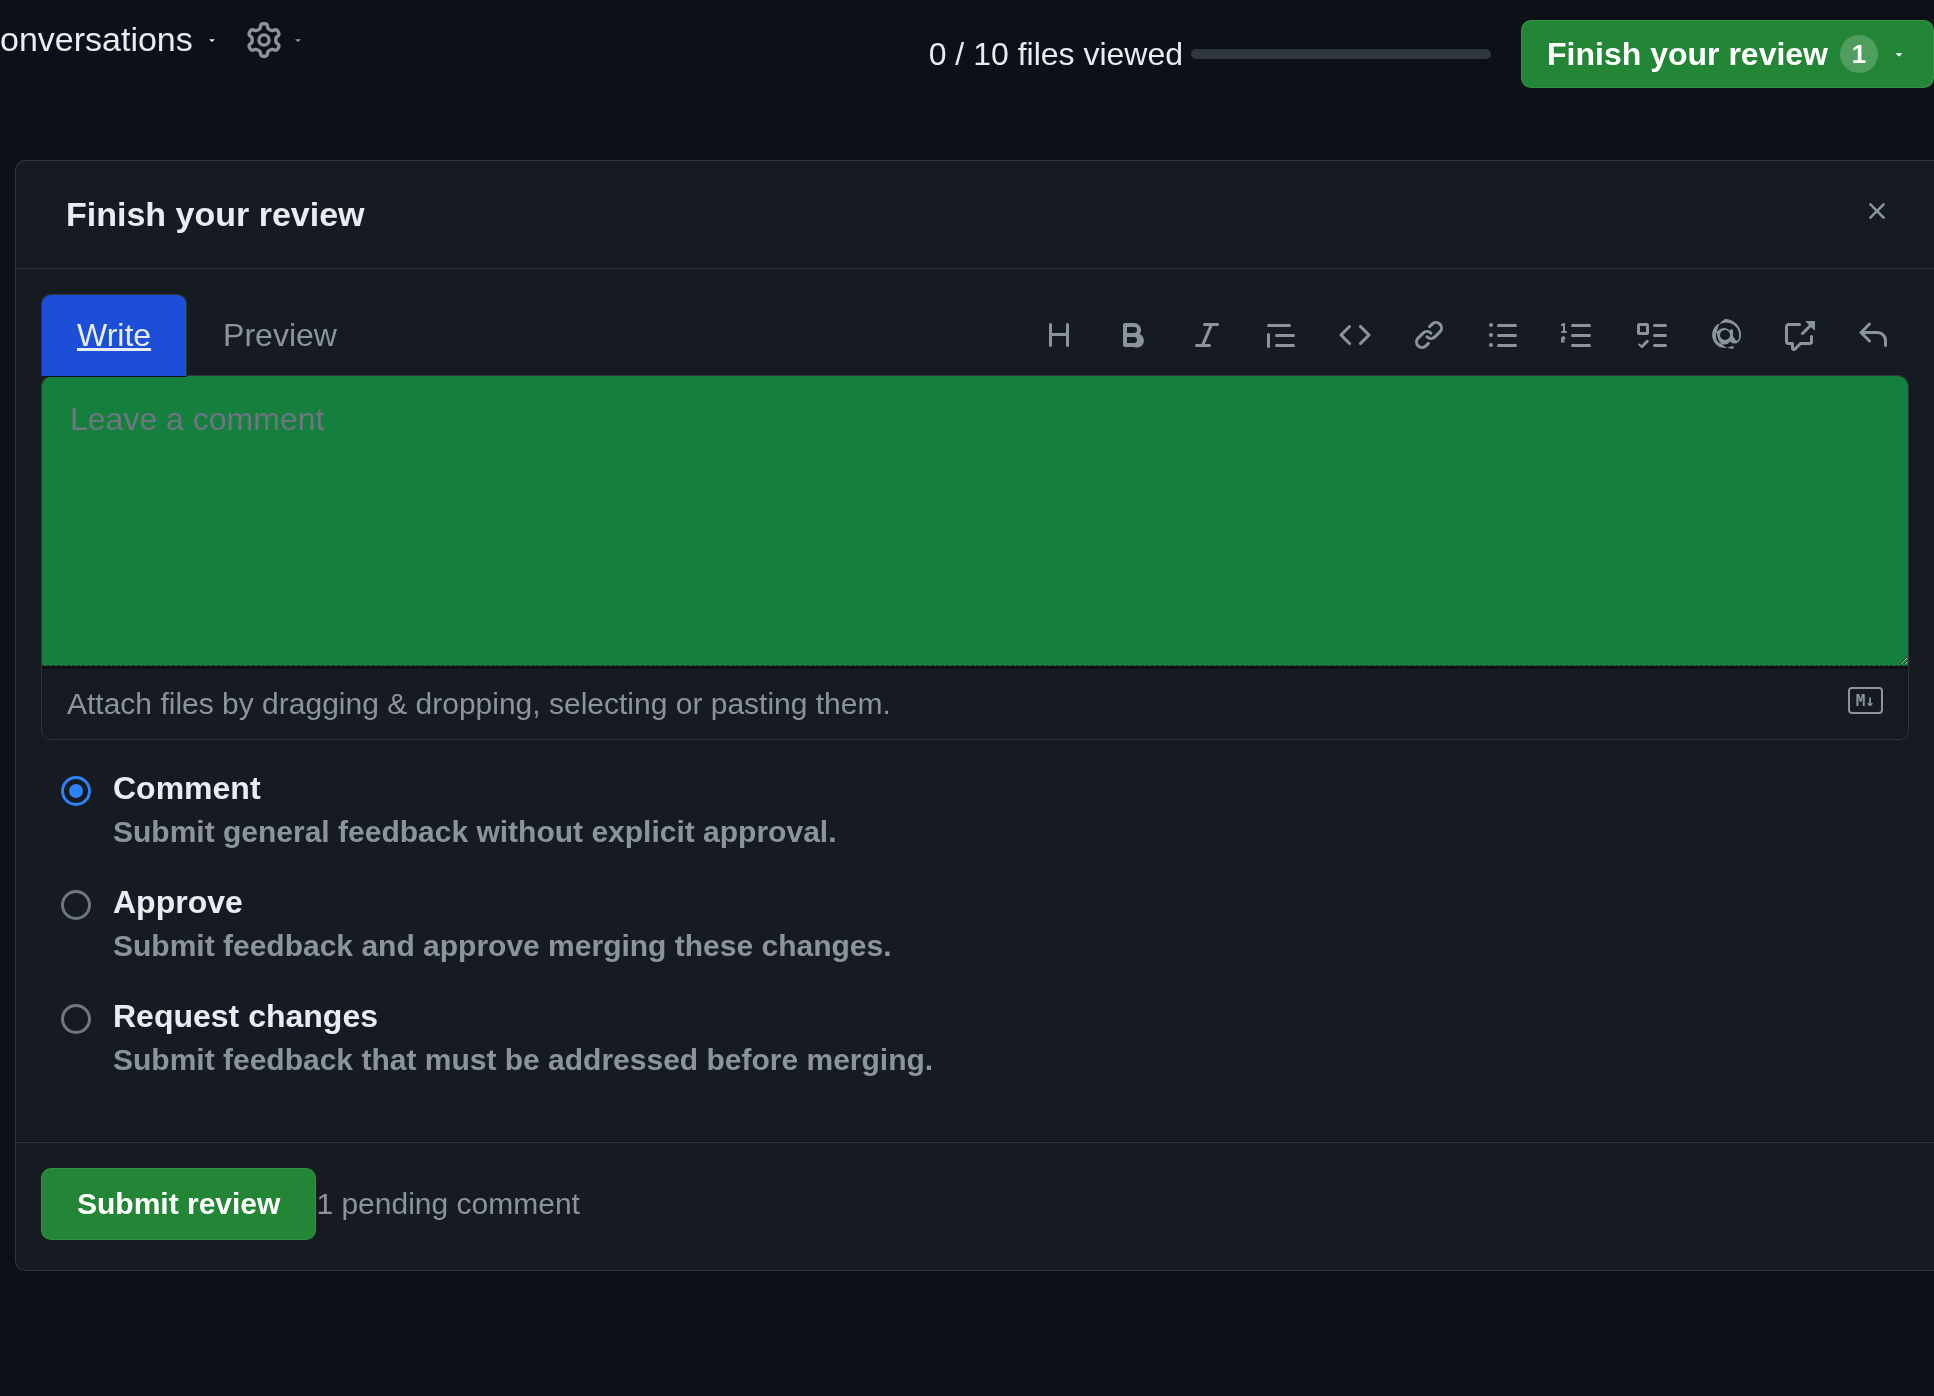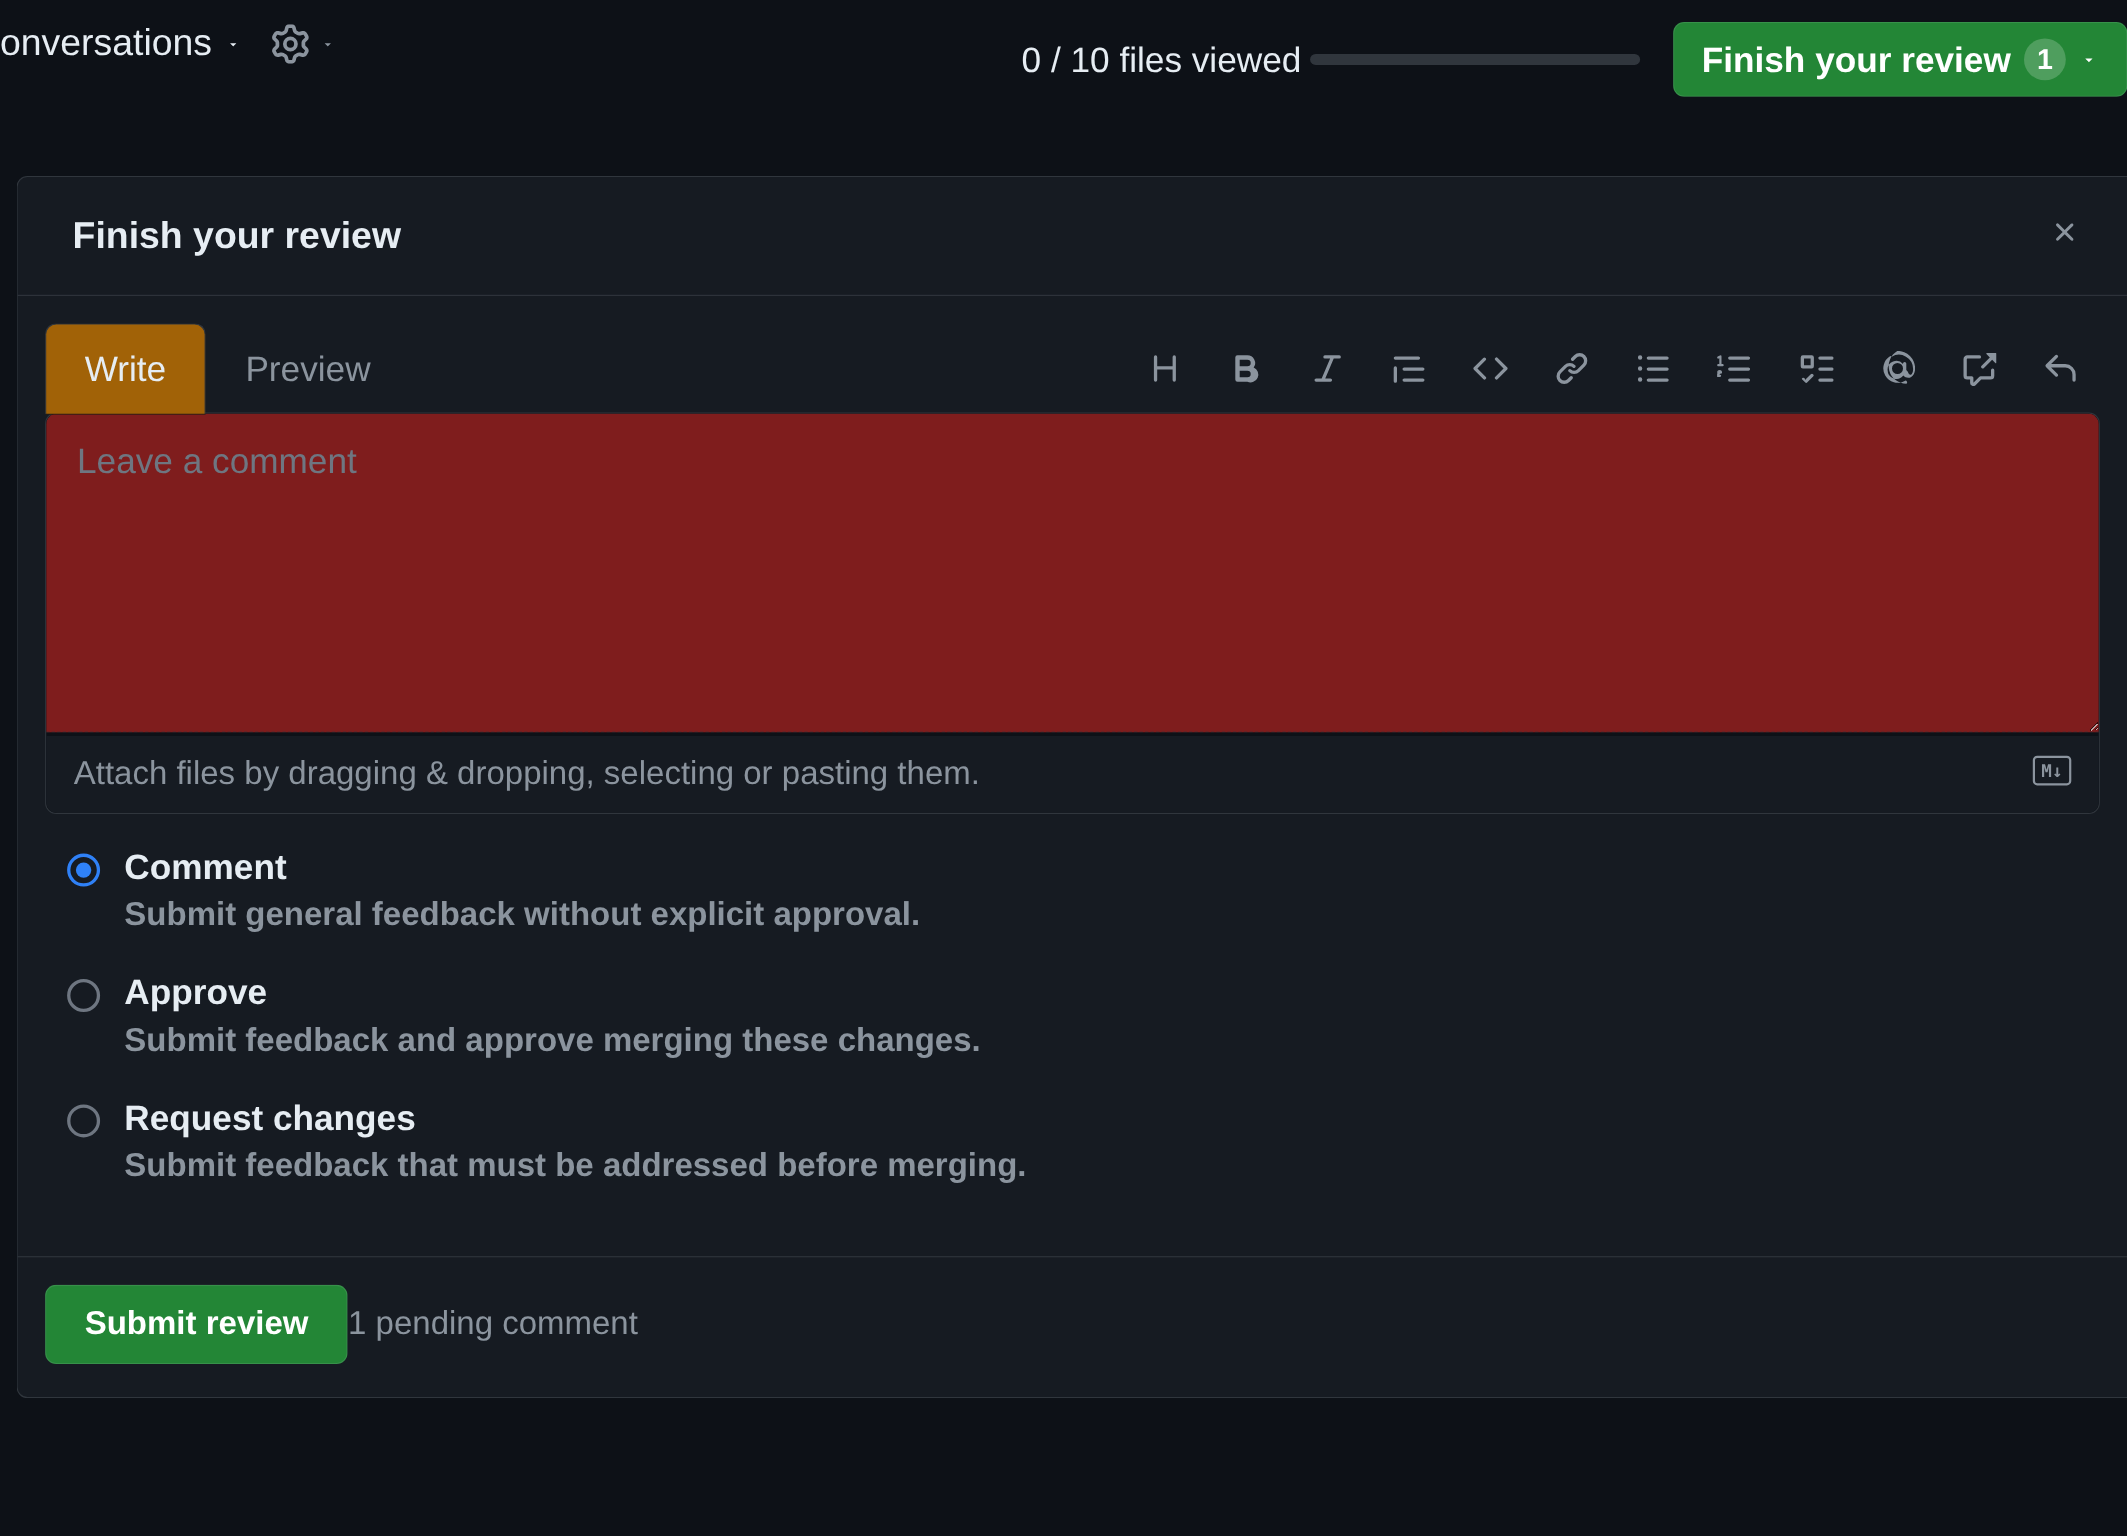--- a/index.html
+++ b/index.html
@@ -155,28 +155,29 @@
     .tab {
       padding: 22px 35px;
       font-size: 32px;
       color: #8b949e;
       cursor: pointer;
       border: 1px solid transparent;
       border-bottom: none;
     }
     .tab.active {
       color: #e6edf3;
-      background: #a16207;
+      background: #1d4ed8;
       border: 1px solid #30363d;
       border-bottom: 1px solid #0d1117;
       border-top-left-radius: 10px;
       border-top-right-radius: 10px;
       margin-bottom: -1px;
       z-index: 2;
       position: relative;
+      text-decoration: underline;
     }
     
     .toolbar-icons {
       display: flex;
       align-items: center;
       gap: 38px;
       padding-right: 18px;
     }
     .toolbar-icon {
       color: #8b949e;
@@ -193,21 +194,21 @@
       border: 1px solid #30363d;
       border-radius: 10px;
       background: #0d1117;
       margin-top: -1px;
       position: relative;
       z-index: 1;
     }
     .comment-textarea {
       width: 100%;
       min-height: 290px;
-      background: #7f1d1d;
+      background: #15803d;
       border: none;
       border-top-left-radius: 10px;
       border-top-right-radius: 10px;
       border-bottom: 1px dashed #30363d;
       color: #e6edf3;
       font-size: 32px;
       padding: 25px 28px;
       resize: vertical;
       font-family: inherit;
       outline: none;

